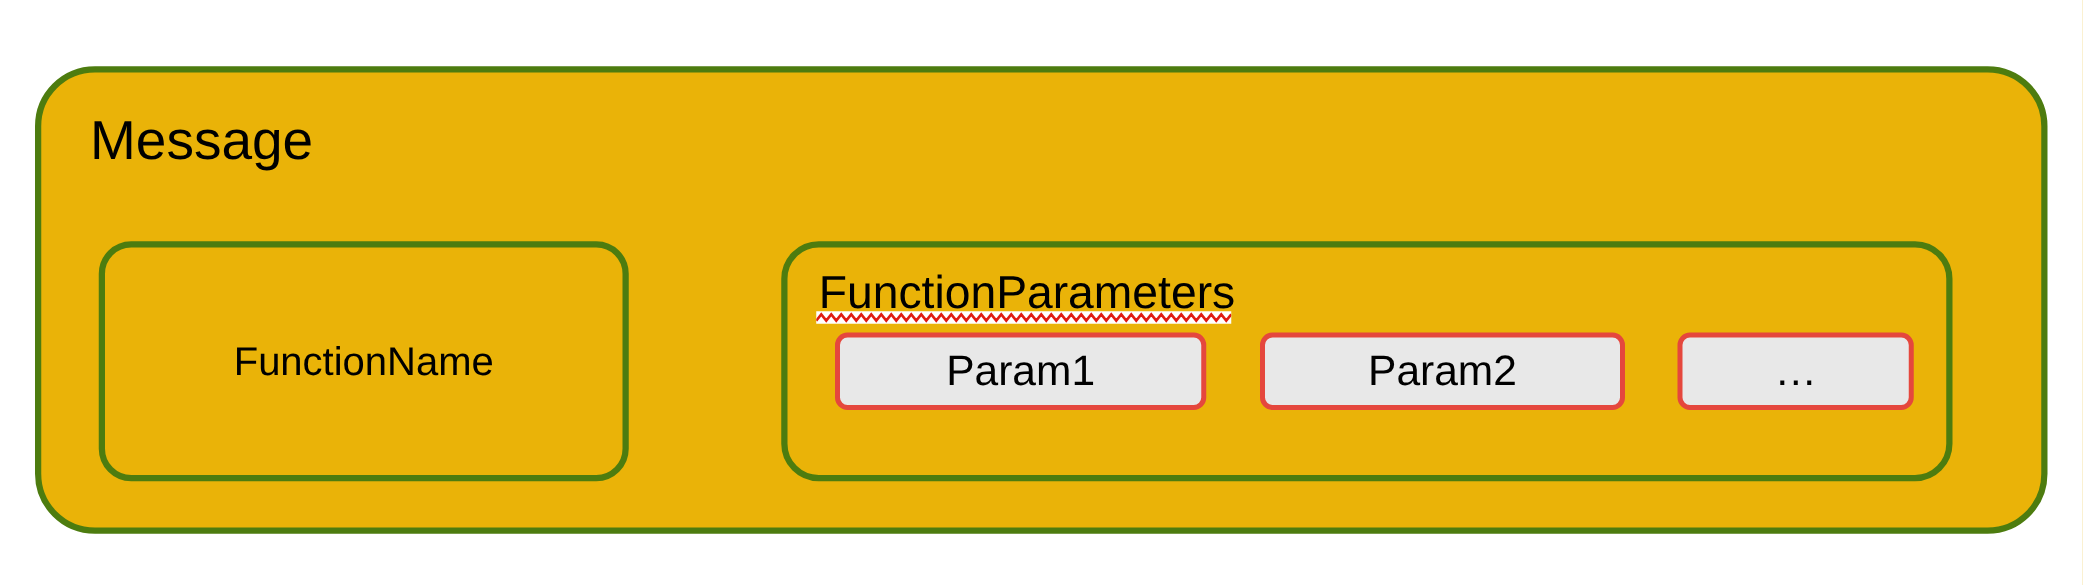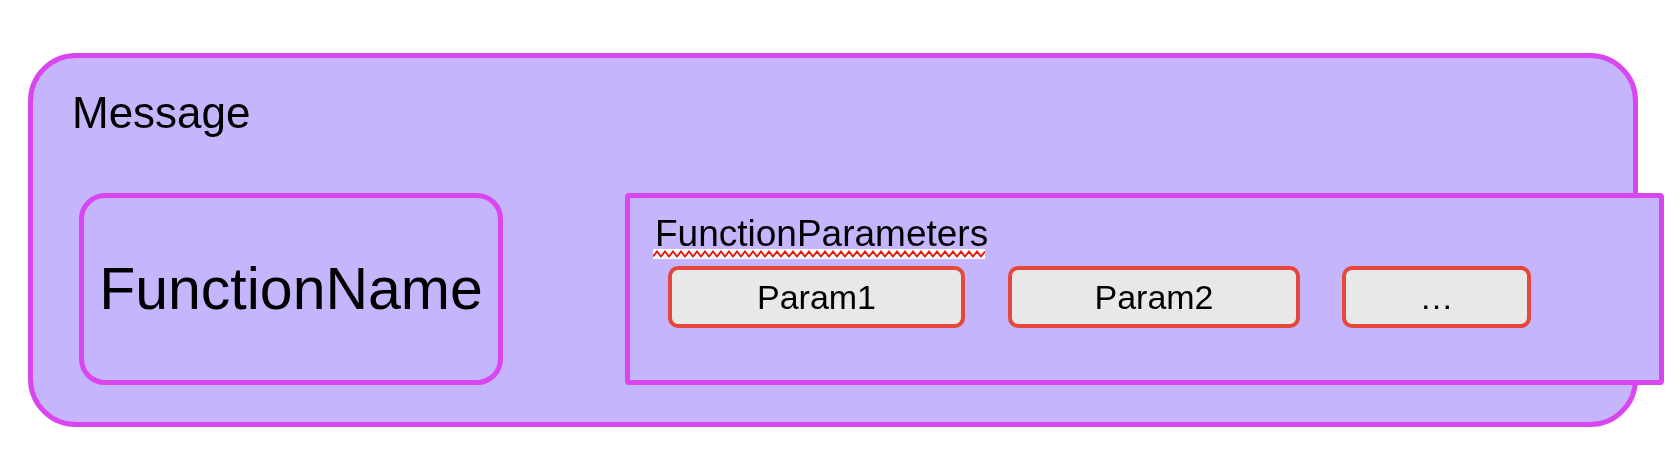--- a/index.html
+++ b/index.html
@@ -10,22 +10,22 @@
   }
   .canvas {
     position: relative;
     width: 1666px;
     height: 468px;
     background: #ffffff;
     overflow: hidden;
   }
   .box {
     position: absolute;
-    background: #c4b5fd;
-    border: 5px solid #d946ef;
+    background: #eab308;
+    border: 5px solid #4d7c0f;
   }
   .outer-box {
     left: 28px; top: 53px;
     width: 1610px; height: 374px;
     border-radius: 48px;
   }
   .message-label {
     position: absolute;
     left: 39px; top: 30px;
     font-size: 44px;
@@ -35,28 +35,28 @@
   }
   .fn-box {
     left: 46px; top: 135px;
     width: 424px; height: 192px;
     border-radius: 26px;
     display: flex;
     align-items: center;
     justify-content: center;
   }
   .fn-label {
-    font-size: 59px;
+    font-size: 32px;
     color: #000000;
     white-space: nowrap;
   }
   .fp-box {
     left: 592px; top: 135px;
-    width: 1039px; height: 192px;
-    border-radius: 4px;
+    width: 937px; height: 192px;
+    border-radius: 30px;
   }
   .fp-label {
     position: absolute;
     left: 25px; top: 15px;
     font-size: 37px;
     line-height: 1.15;
     color: #000000;
     white-space: nowrap;
   }
   .squiggle {

